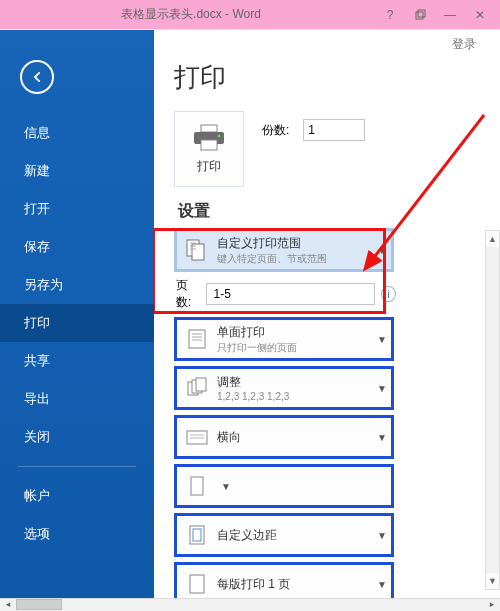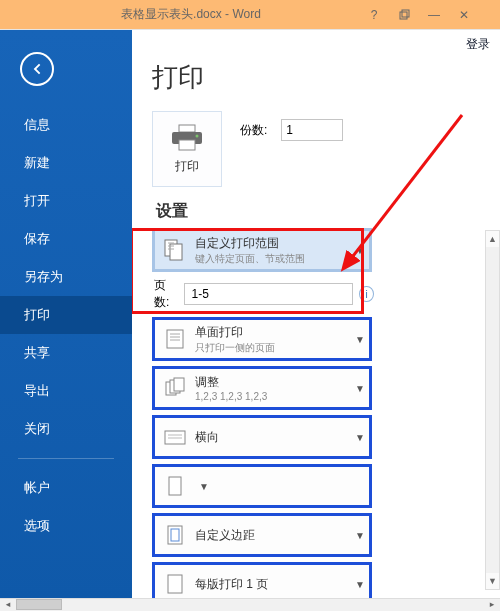--- a/index.html
+++ b/index.html
@@ -1,23 +1,23 @@
 <!DOCTYPE html>
 <html><head>
 <meta charset="utf-8">
 <style>
 *{box-sizing:border-box;margin:0;padding:0;font-family:"Microsoft YaHei","Segoe UI",sans-serif;font-size:12px}
 body{width:500px;height:611px;background:#fff;overflow:hidden;position:relative}
-.titlebar{height:30px;background:#fdba74;display:flex;align-items:center;padding:0 22px;border-bottom:1px solid #e5e5e5}
+.titlebar{height:30px;background:#f9a8d4;display:flex;align-items:center;padding:0 6px;border-bottom:1px solid #e5e5e5}
 .title{flex:1;text-align:center;color:#666;font-size:12px}
 .winbtns{display:flex;gap:2px}
 .winbtn{width:28px;height:22px;display:flex;align-items:center;justify-content:center;color:#666}
-.login{position:absolute;right:10px;top:36px;color:#0f172a;font-size:12px}
+.login{position:absolute;right:24px;top:36px;color:#737373;font-size:12px}
 .main{display:flex;height:570px}
-.sidebar{width:132px;background:#0f59a9;background:linear-gradient(#1764b8,#0f59a9);color:#fff;padding-top:12px;position:relative}
+.sidebar{width:154px;background:#0f59a9;background:linear-gradient(#1764b8,#0f59a9);color:#fff;padding-top:20px;position:relative}
 .back{width:34px;height:34px;border:2px solid #fff;border-radius:50%;margin:10px 0 20px 20px;display:flex;align-items:center;justify-content:center;cursor:pointer}
 .back svg{width:16px;height:16px;fill:#fff}
 .navitem{padding:10px 0 10px 24px;font-size:13px;cursor:pointer}
 .navitem.active{background:#0a4a8f}
 .navsep{height:1px;background:rgba(255,255,255,.25);margin:10px 18px}
 .content{flex:1;padding:16px 10px 0 20px;position:relative;overflow:hidden}
 .h1{font-size:26px;color:#333;margin:14px 0 16px 0;font-weight:300}
 .printbox{display:flex;align-items:flex-start;gap:18px;margin-bottom:14px}
 .printbtn{width:70px;height:76px;border:1px solid #d6e2f0;background:#fdfdfe;display:flex;flex-direction:column;align-items:center;justify-content:center;gap:6px;cursor:pointer}
 .printbtn .plabel{font-size:12px;color:#333}

